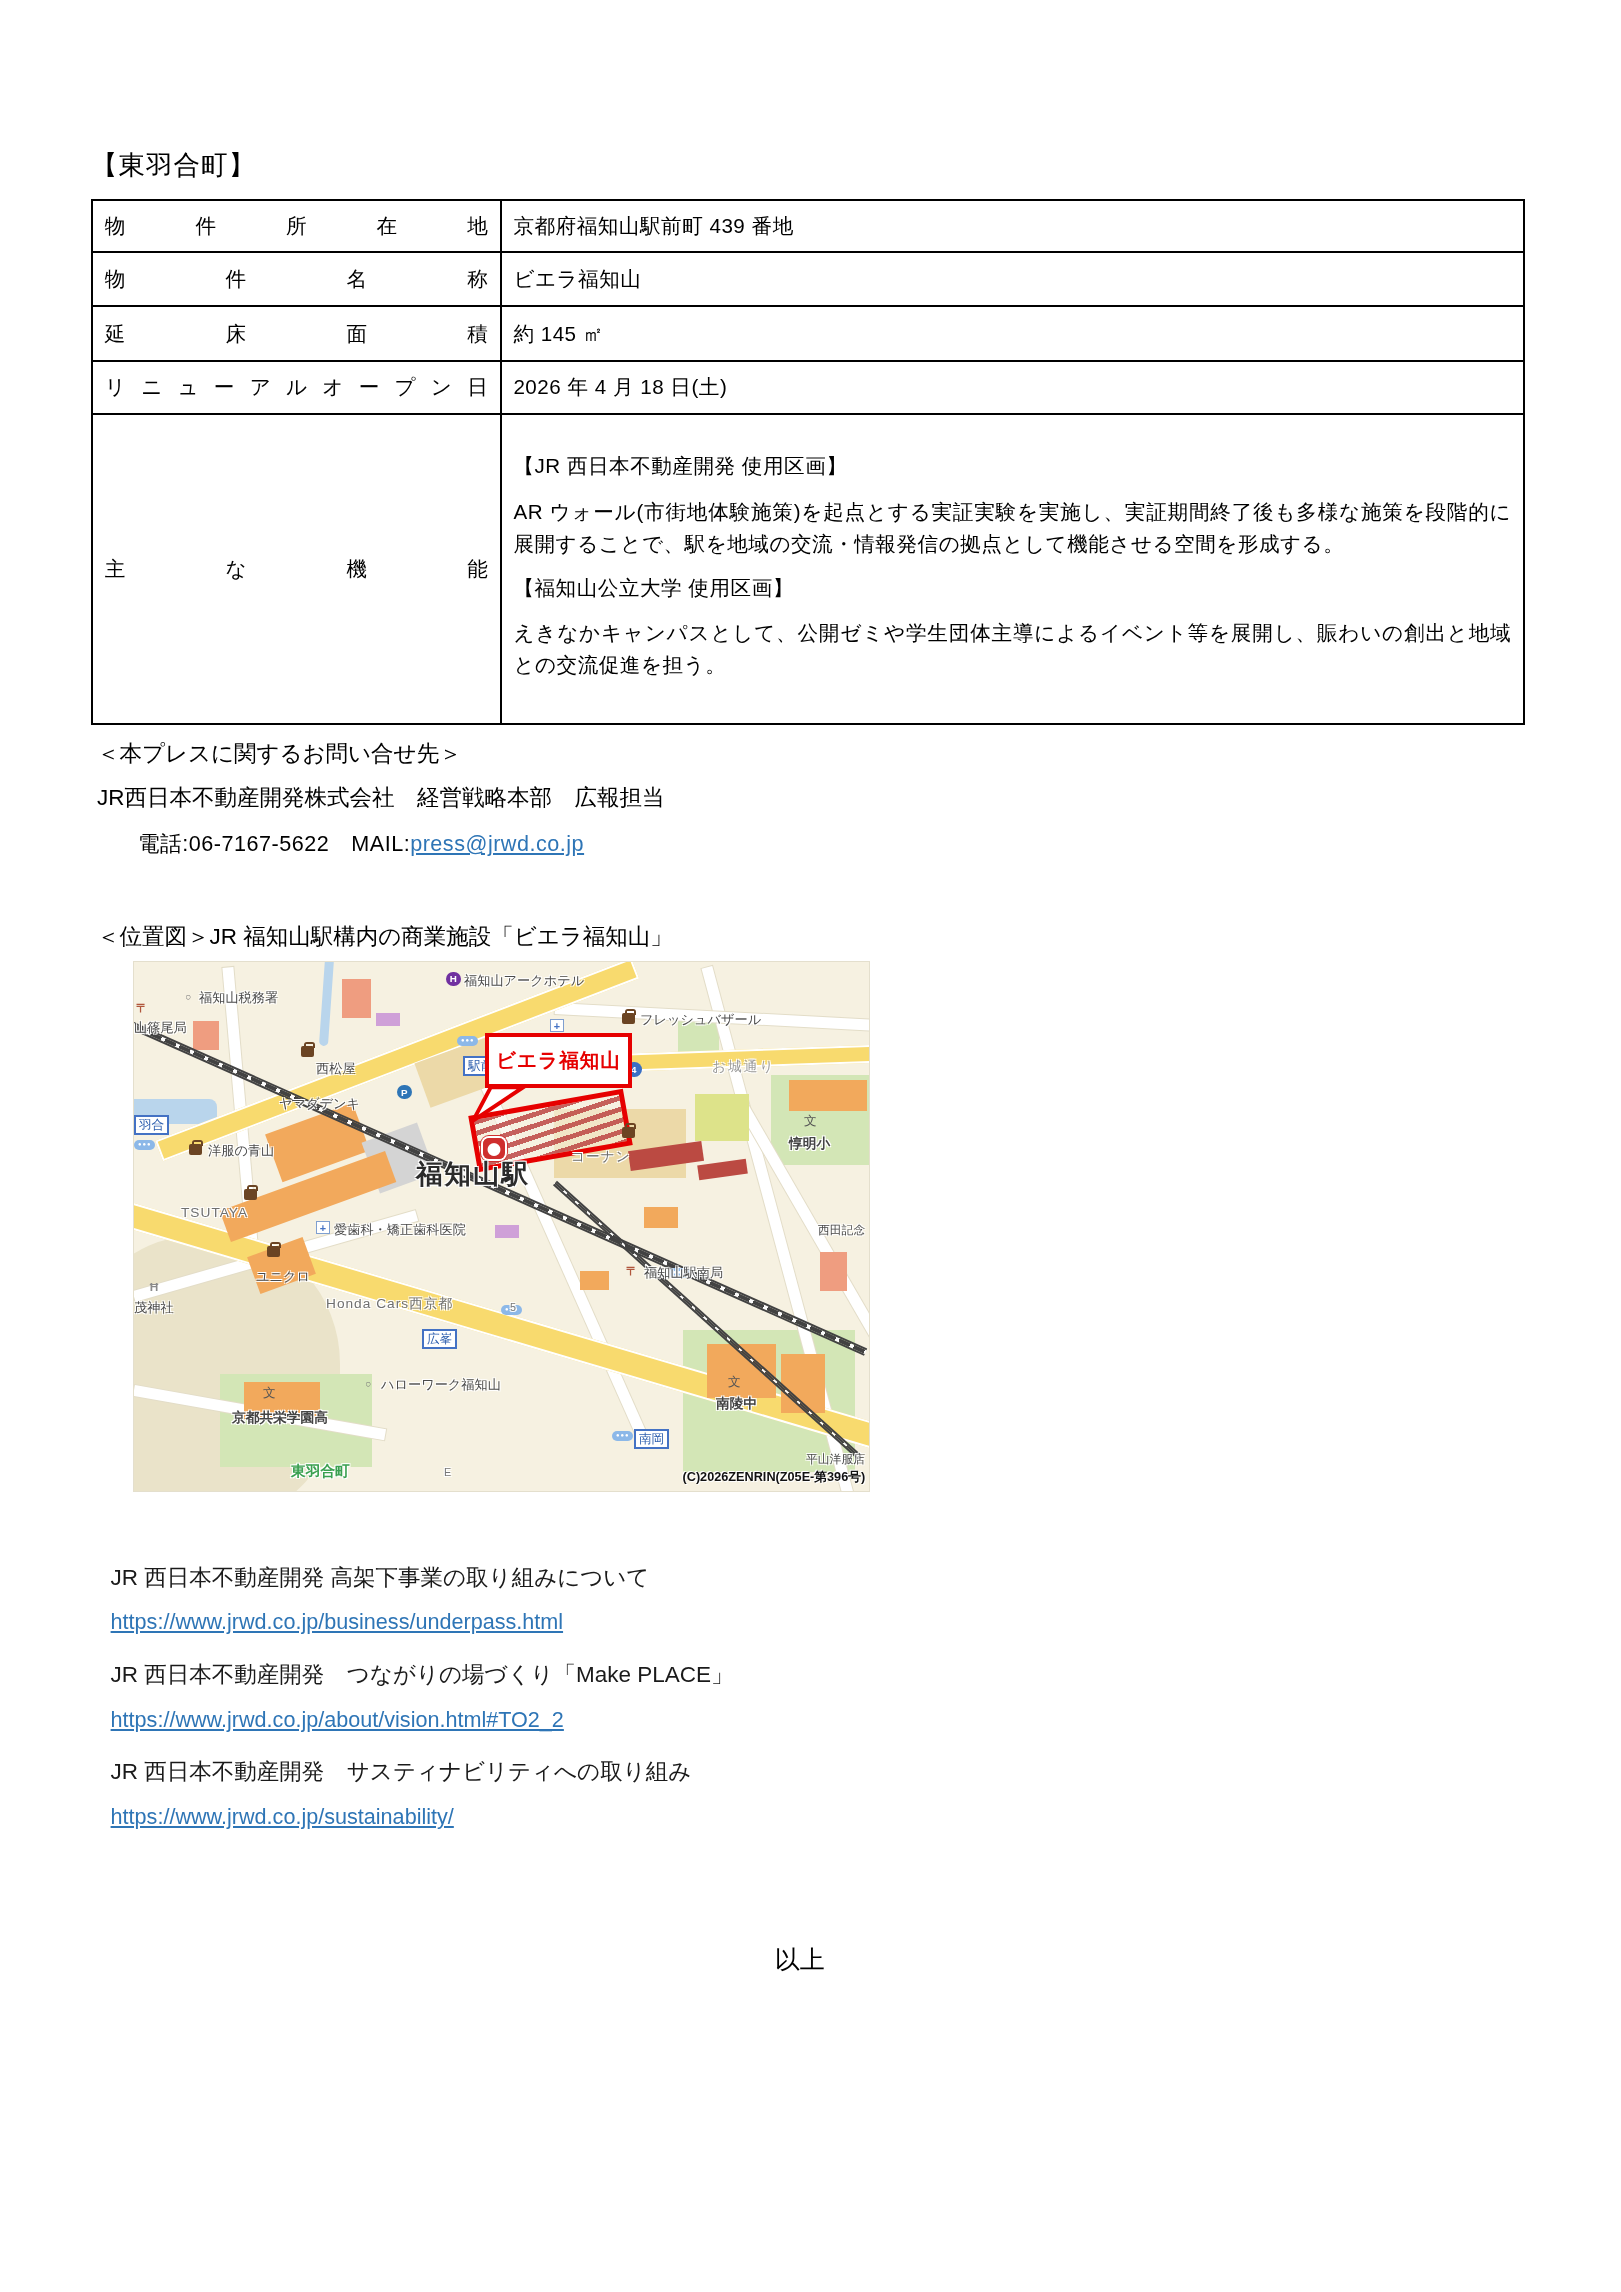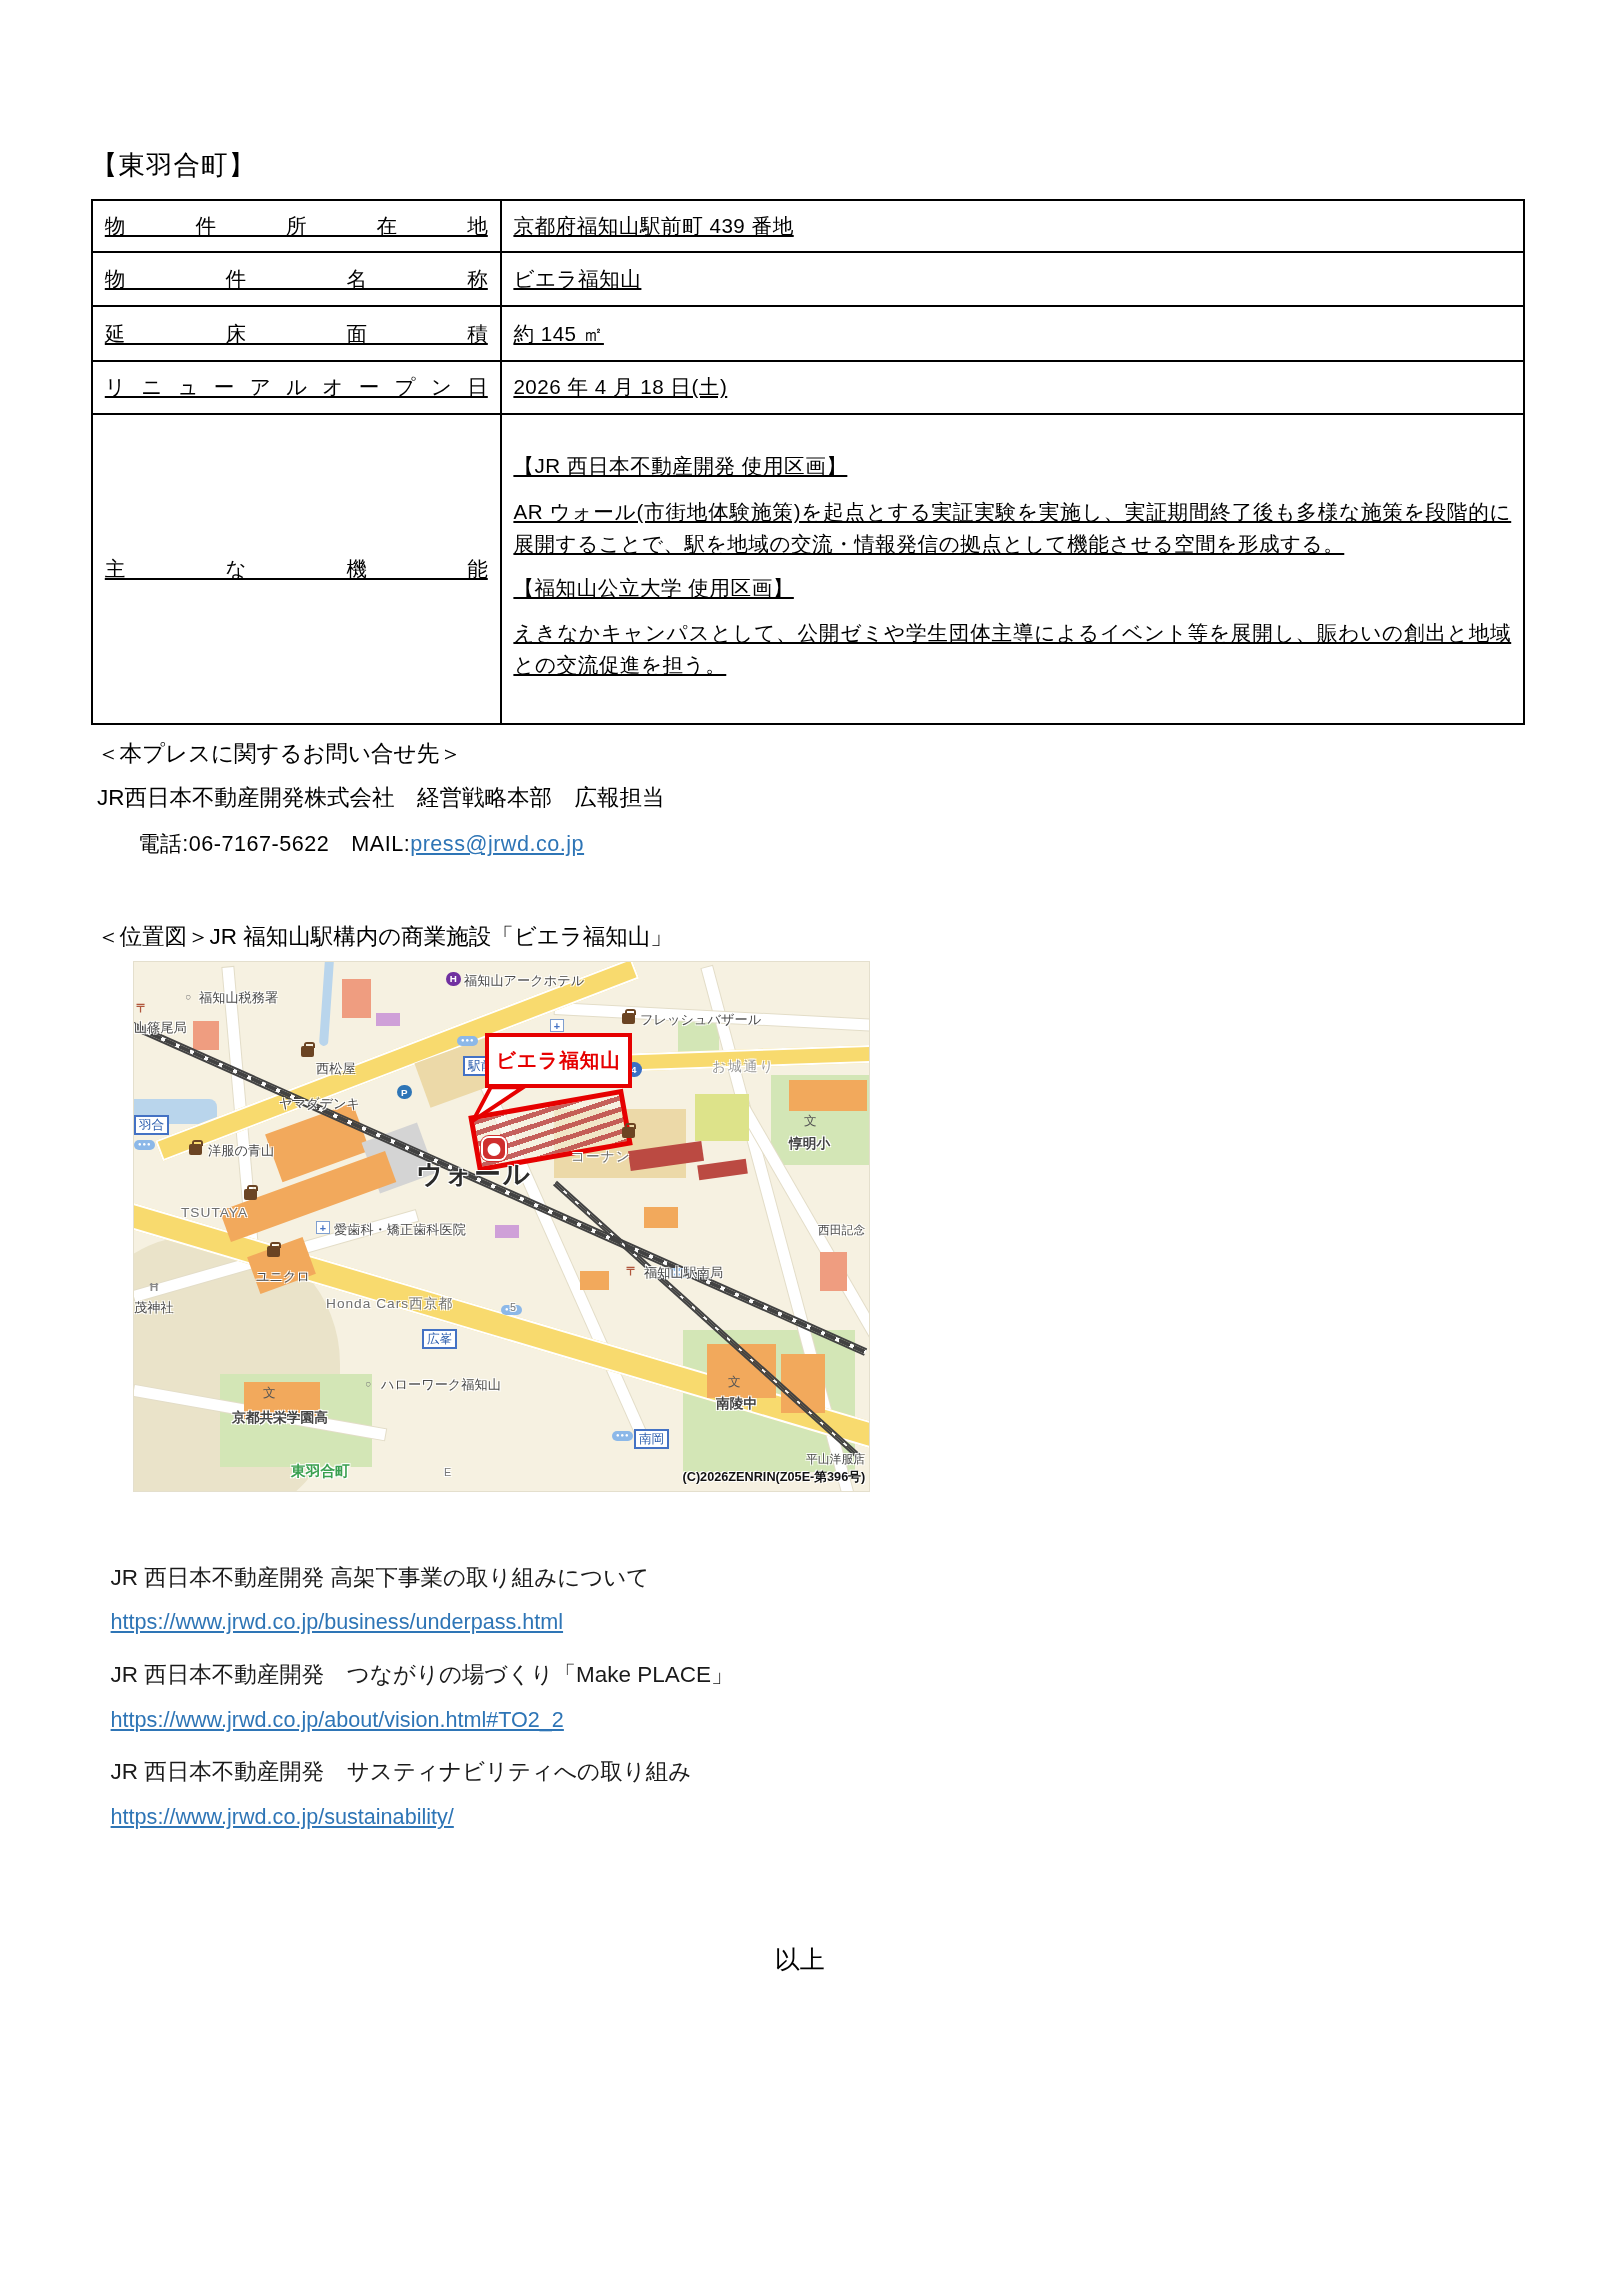--- a/index.html
+++ b/index.html
@@ -4,21 +4,21 @@
 <style>
   html,body{margin:0;padding:0;background:#fff;}
   body{width:1621px;height:2293px;font-family:"Liberation Sans",sans-serif;color:#000;position:relative;}
   .page{padding:147px 95px 0 91px;}
 
   
   .h-main{font-size:26.5px;font-weight:400;letter-spacing:1px;margin:0 0 15.7px 0;}
 
   
   table.overview{border-collapse:collapse;width:1434px;table-layout:fixed;border:2.9px solid #000;}
-  table.overview td{border:2px solid #000;font-size:20.6px;padding:3.9px 11.8px;vertical-align:middle;text-decoration:underline;}
+  table.overview td{border:2px solid #000;font-size:20.6px;padding:3.9px 11.8px;vertical-align:middle;}
   td.cell-label{width:383px;}
   .jlabel{text-align:justify;text-align-last:justify;text-justify:inter-character;display:block;}
   td.cell-value{padding-left:13.7px;letter-spacing:0.5px;}
   tr.r1 td{height:43px;} tr.r2 td{height:44px;} tr.r3 td{height:45px;} tr.r4 td{height:43px;}
   tr.rbig td{height:300px;}
   .func-cell{padding:9.8px 13.7px;}
   .sec-head{font-size:20.6px;margin:9.8px 0 15.7px 0;}
   .sec-body{font-size:20.6px;line-height:1.55;text-align:justify;margin:0 0 13.7px 0;}
 
   
@@ -243,21 +243,21 @@
         <span class="poi poi-place" style="left: 506px; top: 49px; position: absolute;">フレッシュバザール</span>
         <span class="poi poi-road-label" style="left: 578px; top: 96px; position: absolute;">お城通り</span>
         <span class="poi poi-school" style="left: 655px; top: 173px; position: absolute;">惇明小</span>
         <span class="poi poi-shop-name" style="left: 437px; top: 186px; position: absolute;">コーナン</span>
         <span class="poi poi-place" style="left: 510px; top: 302px; position: absolute;">福知山駅南局</span>
         <span class="poi poi-place-sm" style="left: 684px; top: 261px; position: absolute;">西田記念</span>
         <span class="poi poi-school" style="left: 582px; top: 433px; position: absolute;">南陵中</span>
         <span class="poi poi-place-sm" style="left: 672px; top: 490px; position: absolute;">平山洋服店</span>
         <span class="poi poi-tiny" style="left: 376px; top: 339px; position: absolute;">5</span>
         <span class="poi poi-tiny" style="left: 310px; top: 504px; position: absolute;">E</span>
-        <span class="poi poi-station" style="left: 282px; top: 194px; position: absolute;">ウォール</span>
+        <span class="poi poi-station" style="left: 282px; top: 194px; position: absolute;">福知山駅</span>
         <span class="poi poi-sign" style="left: 329px; top: 94px; position: absolute;">駅前</span>
         <span class="poi poi-sign" style="left: 0px; top: 153px; position: absolute;">羽合</span>
         <span class="poi poi-sign" style="left: 288px; top: 367px; position: absolute;">広峯</span>
         <span class="poi poi-sign" style="left: 500px; top: 467px; position: absolute;">南岡</span>
       </div>
     <div class="map-copyright">(C)2026ZENRIN(Z05E-第396号)</div>
   </div>
 
   <div class="links">
     <div class="link-item">

